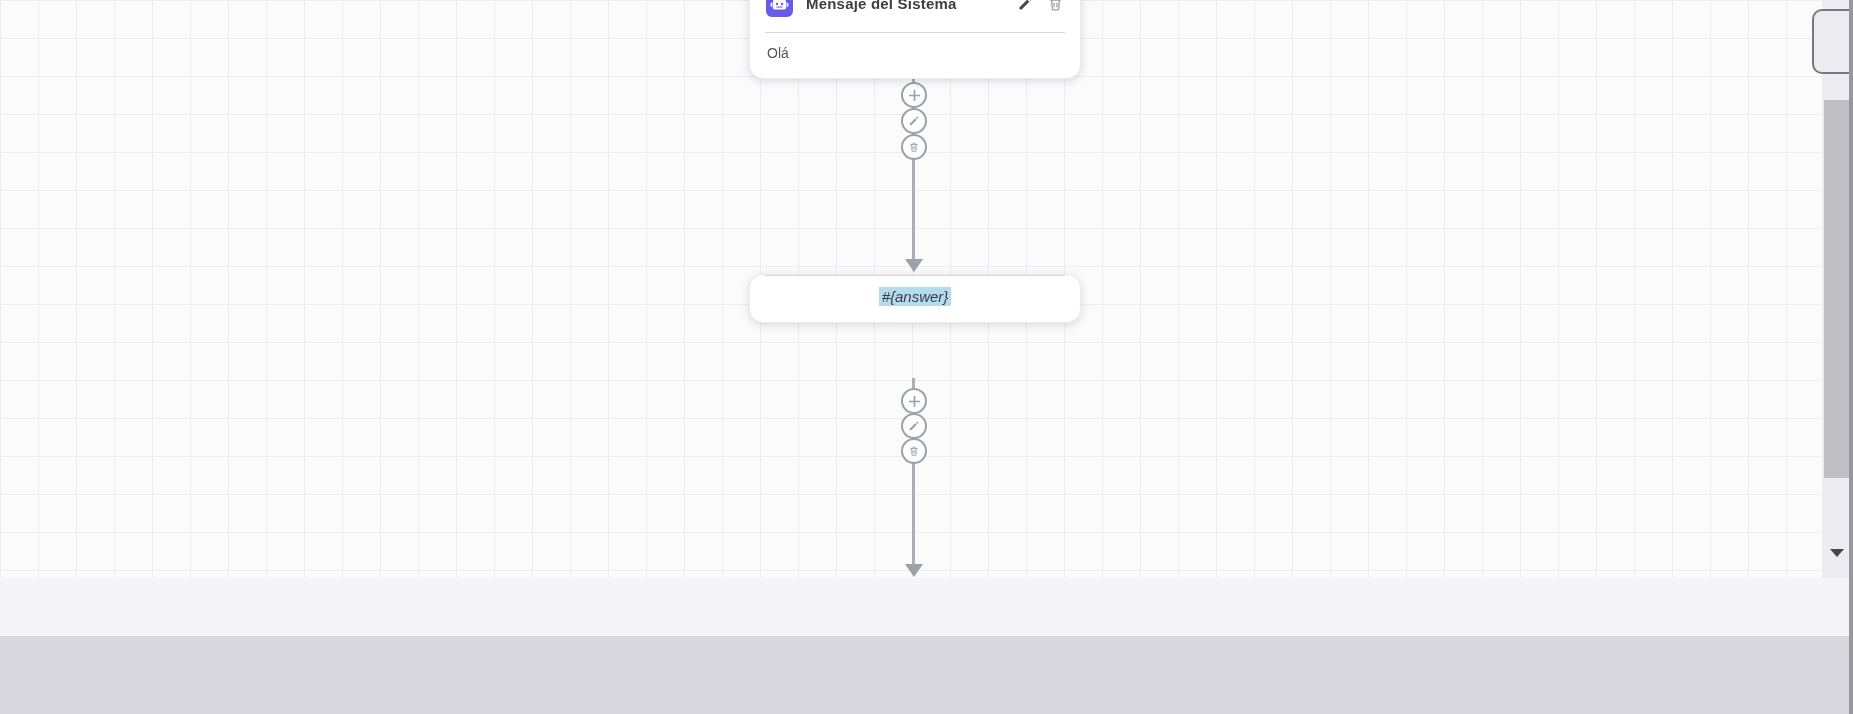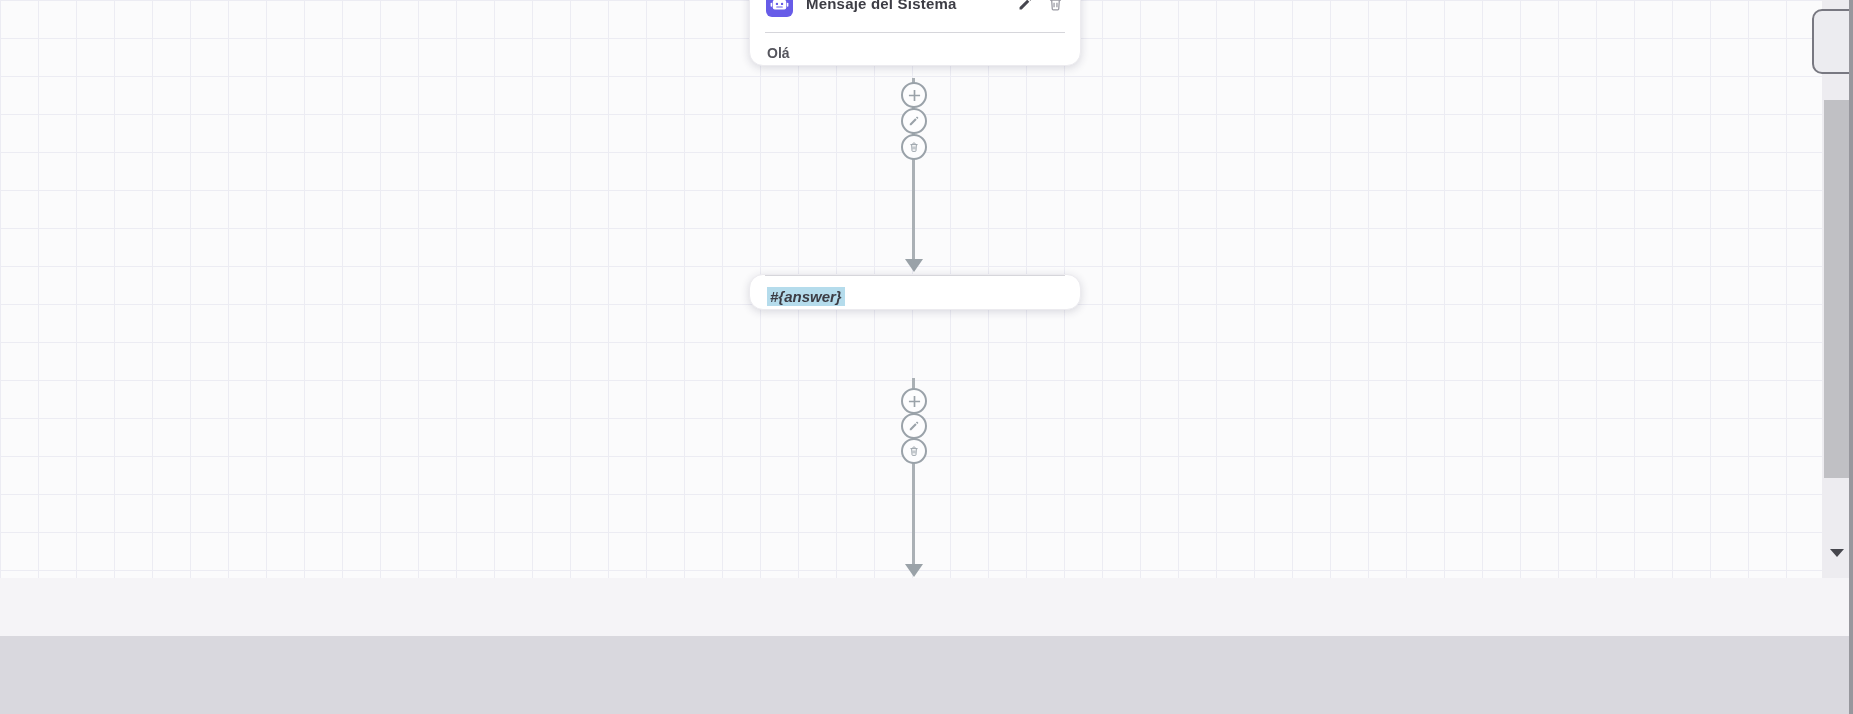--- a/index.html
+++ b/index.html
@@ -31,22 +31,22 @@
     width:27px; height:27px; border-radius:6px; flex:0 0 auto;
     display:flex; align-items:center; justify-content:center;
   }
   .node-icon.sys { background:#675CE8; }
   .node-icon.usr { background:#29B5E8; }
   .node-title { font-size:15px; font-weight:bold; color:#3d3d45; letter-spacing:.2px; }
   .node-actions { margin-left:auto; display:flex; align-items:center; gap:13px; }
   .act-edit { color:#46464e; cursor:pointer; display:flex; }
   .act-del  { color:#9a9aa3; cursor:pointer; display:flex; }
   .node-divider { border-top:1px solid #d6d6db; margin:0 15px; }
-  .node-body { padding:12px 17px 4px; font-size:14px; color:#55555d;font-weight:bold; }
-  .node-body.centered { text-align:left; }
+  .node-body { padding:12px 17px 17px; font-size:14px; color:#55555d; }
+  .node-body.centered { text-align:center; }
   .var-highlight {
     background:#B5DCEC; font-style:italic; font-size:15px; color:#3c3c44; padding:1px 3px;
   }
 
   
   .vline { position:absolute; left:912px; width:3px; background:#aab0b5; }
   .vline.c1 { top:78px; height:184px; }
   .vline.c2 { top:378px; height:190px; }
   .arrowhead {
     position:absolute; left:905px; width:0; height:0;

